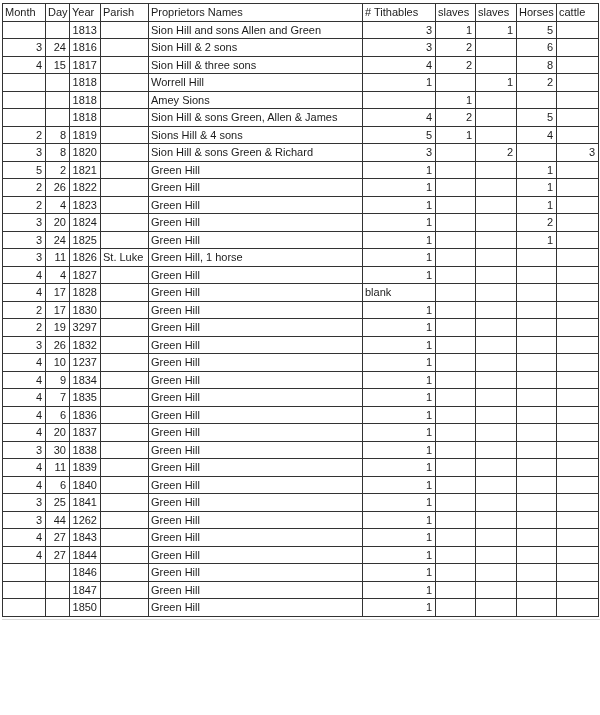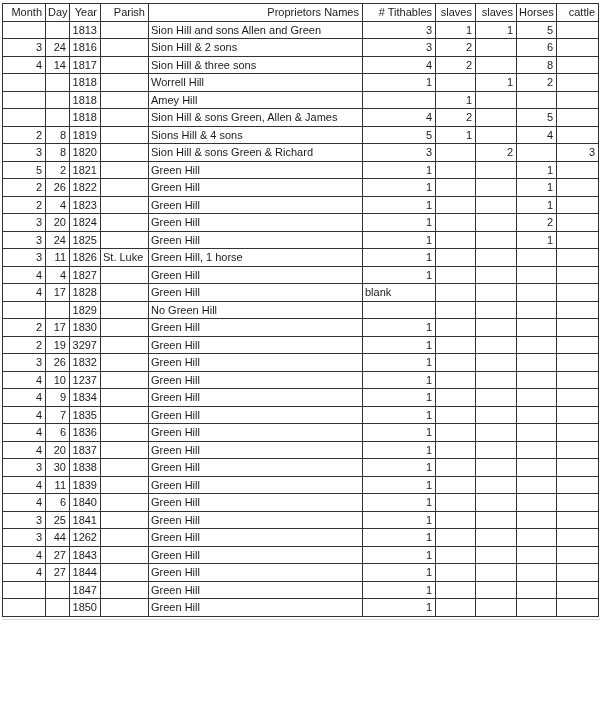--- a/index.html
+++ b/index.html
@@ -33,21 +33,21 @@
     font-size: 11px;
     font-weight: 400;
     color: var(--ink);
     height: 16.7px;
     line-height: 16.5px;
     padding: 0 3px 0 2px;
     overflow: hidden;
     white-space: nowrap;
     background: var(--bg);
   }
-  table.records th { text-align: right; }
+  table.records th { text-align: left; }
   td.num { text-align: right; }
   td.txt { text-align: left; }
   .bottom-gridline {
     margin-top: 2px;
     width: 600px;
     border-top: 1px solid var(--gridline);
     height: 0;
   }
 </style>
 </head>
@@ -101,21 +101,21 @@
           <td class="txt"></td>
           <td class="txt">Sion Hill &amp; 2 sons</td>
           <td class="num">3</td>
           <td class="num">2</td>
           <td class="txt"></td>
           <td class="num">6</td>
           <td class="txt"></td>
         </tr>
         <tr>
           <td class="num">4</td>
-          <td class="num">14</td>
+          <td class="num">15</td>
           <td class="num">1817</td>
           <td class="txt"></td>
           <td class="txt">Sion Hill &amp; three sons</td>
           <td class="num">4</td>
           <td class="num">2</td>
           <td class="txt"></td>
           <td class="num">8</td>
           <td class="txt"></td>
         </tr>
         <tr>
@@ -128,21 +128,21 @@
           <td class="txt"></td>
           <td class="num">1</td>
           <td class="num">2</td>
           <td class="txt"></td>
         </tr>
         <tr>
           <td class="txt"></td>
           <td class="txt"></td>
           <td class="num">1818</td>
           <td class="txt"></td>
-          <td class="txt">Amey Hill</td>
+          <td class="txt">Amey Sions</td>
           <td class="txt"></td>
           <td class="num">1</td>
           <td class="txt"></td>
           <td class="txt"></td>
           <td class="txt"></td>
         </tr>
         <tr>
           <td class="txt"></td>
           <td class="txt"></td>
           <td class="num">1818</td>
@@ -268,32 +268,20 @@
           <td class="num">1828</td>
           <td class="txt"></td>
           <td class="txt">Green Hill</td>
           <td class="txt">blank</td>
           <td class="txt"></td>
           <td class="txt"></td>
           <td class="txt"></td>
           <td class="txt"></td>
         </tr>
         <tr>
-          <td class="txt"></td>
-          <td class="txt"></td>
-          <td class="num">1829</td>
-          <td class="txt"></td>
-          <td class="txt">No Green Hill</td>
-          <td class="txt"></td>
-          <td class="txt"></td>
-          <td class="txt"></td>
-          <td class="txt"></td>
-          <td class="txt"></td>
-        </tr>
-        <tr>
           <td class="num">2</td>
           <td class="num">17</td>
           <td class="num">1830</td>
           <td class="txt"></td>
           <td class="txt">Green Hill</td>
           <td class="num">1</td>
           <td class="txt"></td>
           <td class="txt"></td>
           <td class="txt"></td>
           <td class="txt"></td>
@@ -451,20 +439,32 @@
           <td class="num">1</td>
           <td class="txt"></td>
           <td class="txt"></td>
           <td class="txt"></td>
           <td class="txt"></td>
         </tr>
         <tr>
           <td class="num">4</td>
           <td class="num">27</td>
           <td class="num">1844</td>
+          <td class="txt"></td>
+          <td class="txt">Green Hill</td>
+          <td class="num">1</td>
+          <td class="txt"></td>
+          <td class="txt"></td>
+          <td class="txt"></td>
+          <td class="txt"></td>
+        </tr>
+        <tr>
+          <td class="txt"></td>
+          <td class="txt"></td>
+          <td class="num">1846</td>
           <td class="txt"></td>
           <td class="txt">Green Hill</td>
           <td class="num">1</td>
           <td class="txt"></td>
           <td class="txt"></td>
           <td class="txt"></td>
           <td class="txt"></td>
         </tr>
         <tr>
           <td class="txt"></td>

